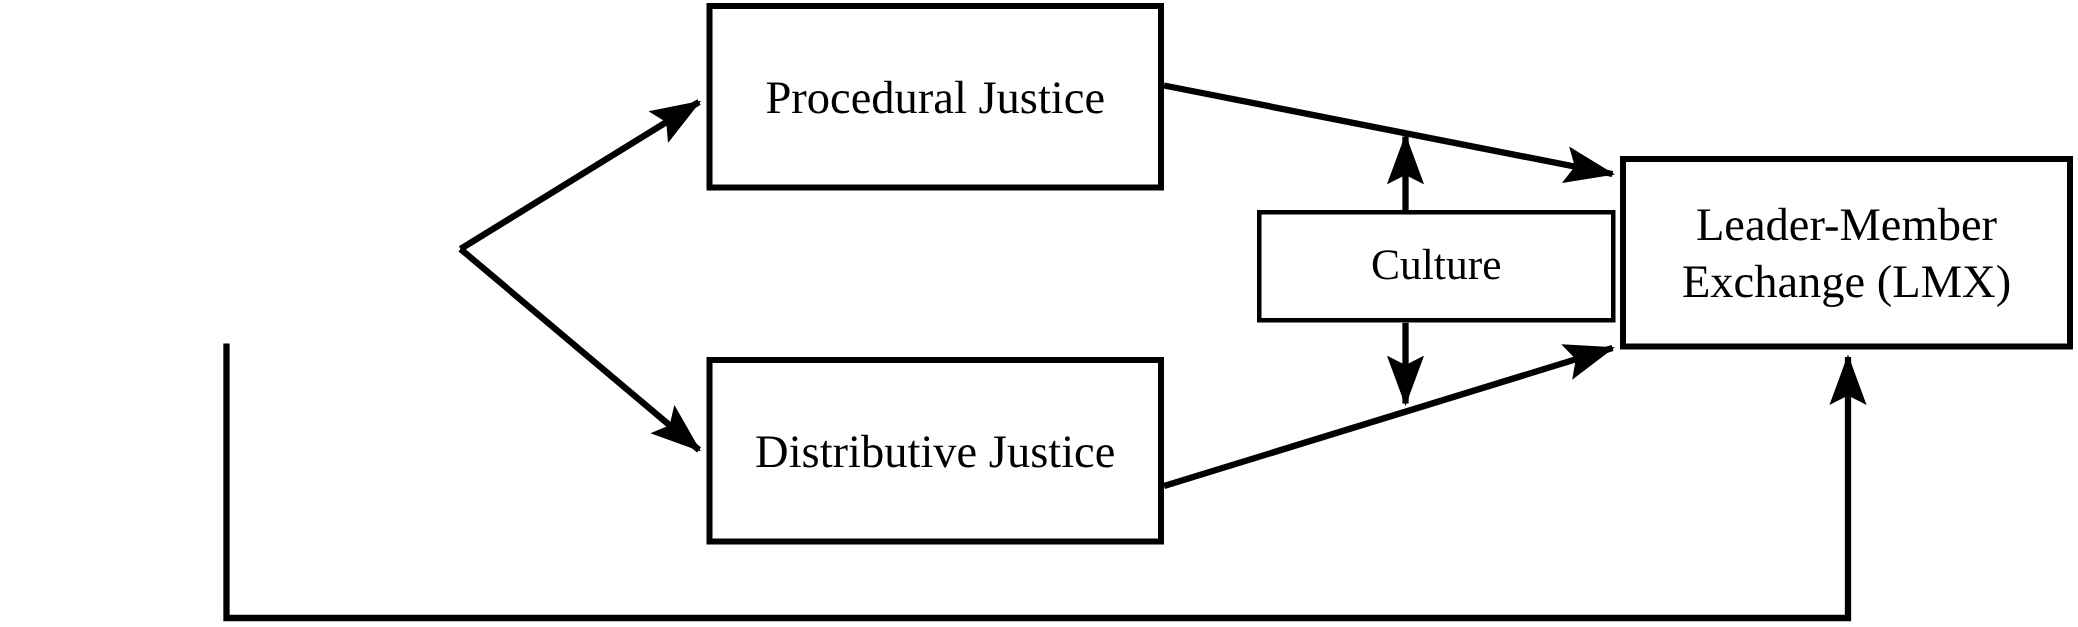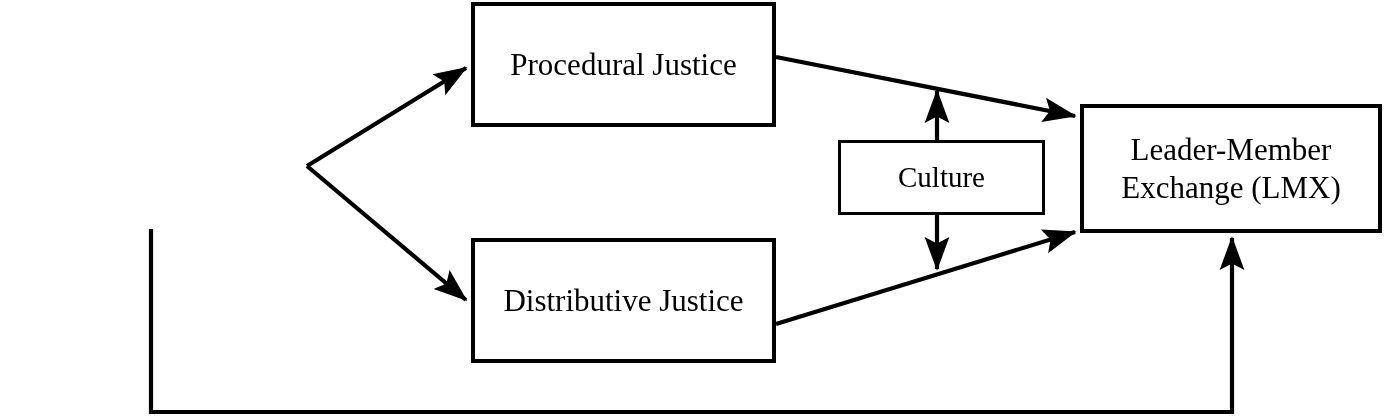--- a/index.html
+++ b/index.html
@@ -57,21 +57,21 @@
   #node-dj {
     left: 471px;
     top: 238px;
     width: 305px;
     height: 125px;
   }
   #node-dj .node-label { font-size: 31px; }
   #node-culture {
     left: 838px;
     top: 140px;
-    width: 207px;
+    width: 239px;
     height: 75px;
     border-width: 3px;
   }
   #node-culture .node-label { font-size: 29px; }
   #node-lmx {
     left: 1080px;
     top: 104px;
     width: 302px;
     height: 129px;
   }

